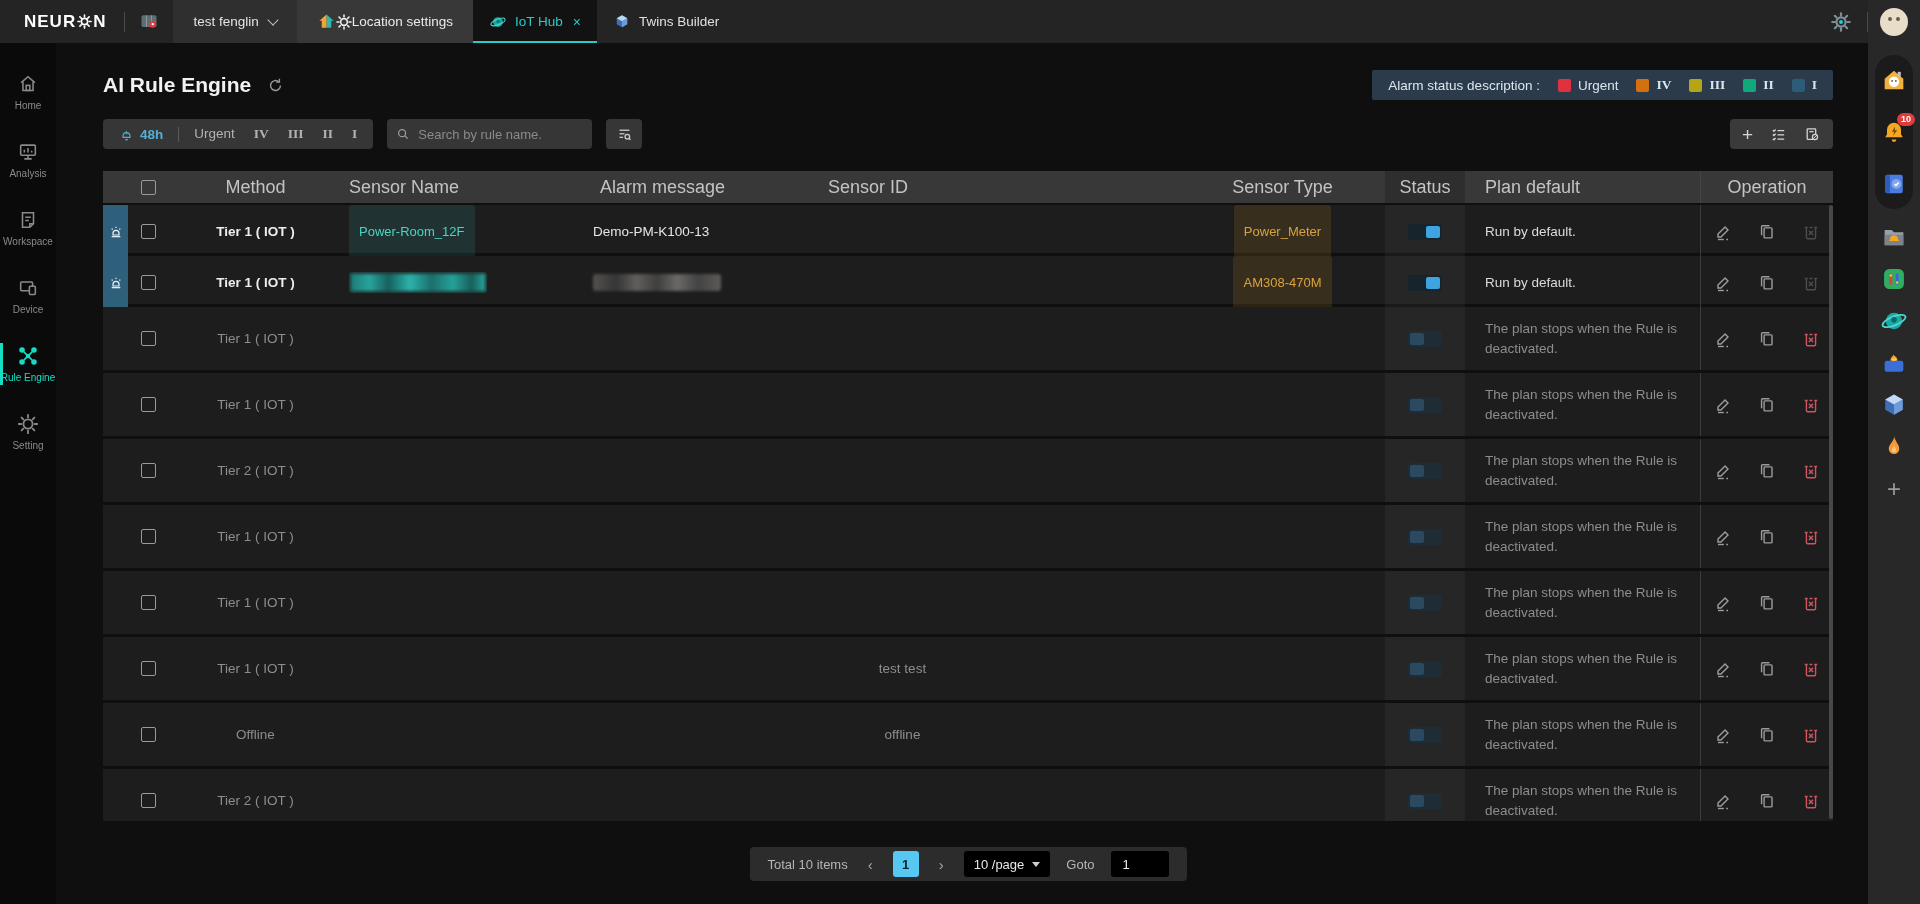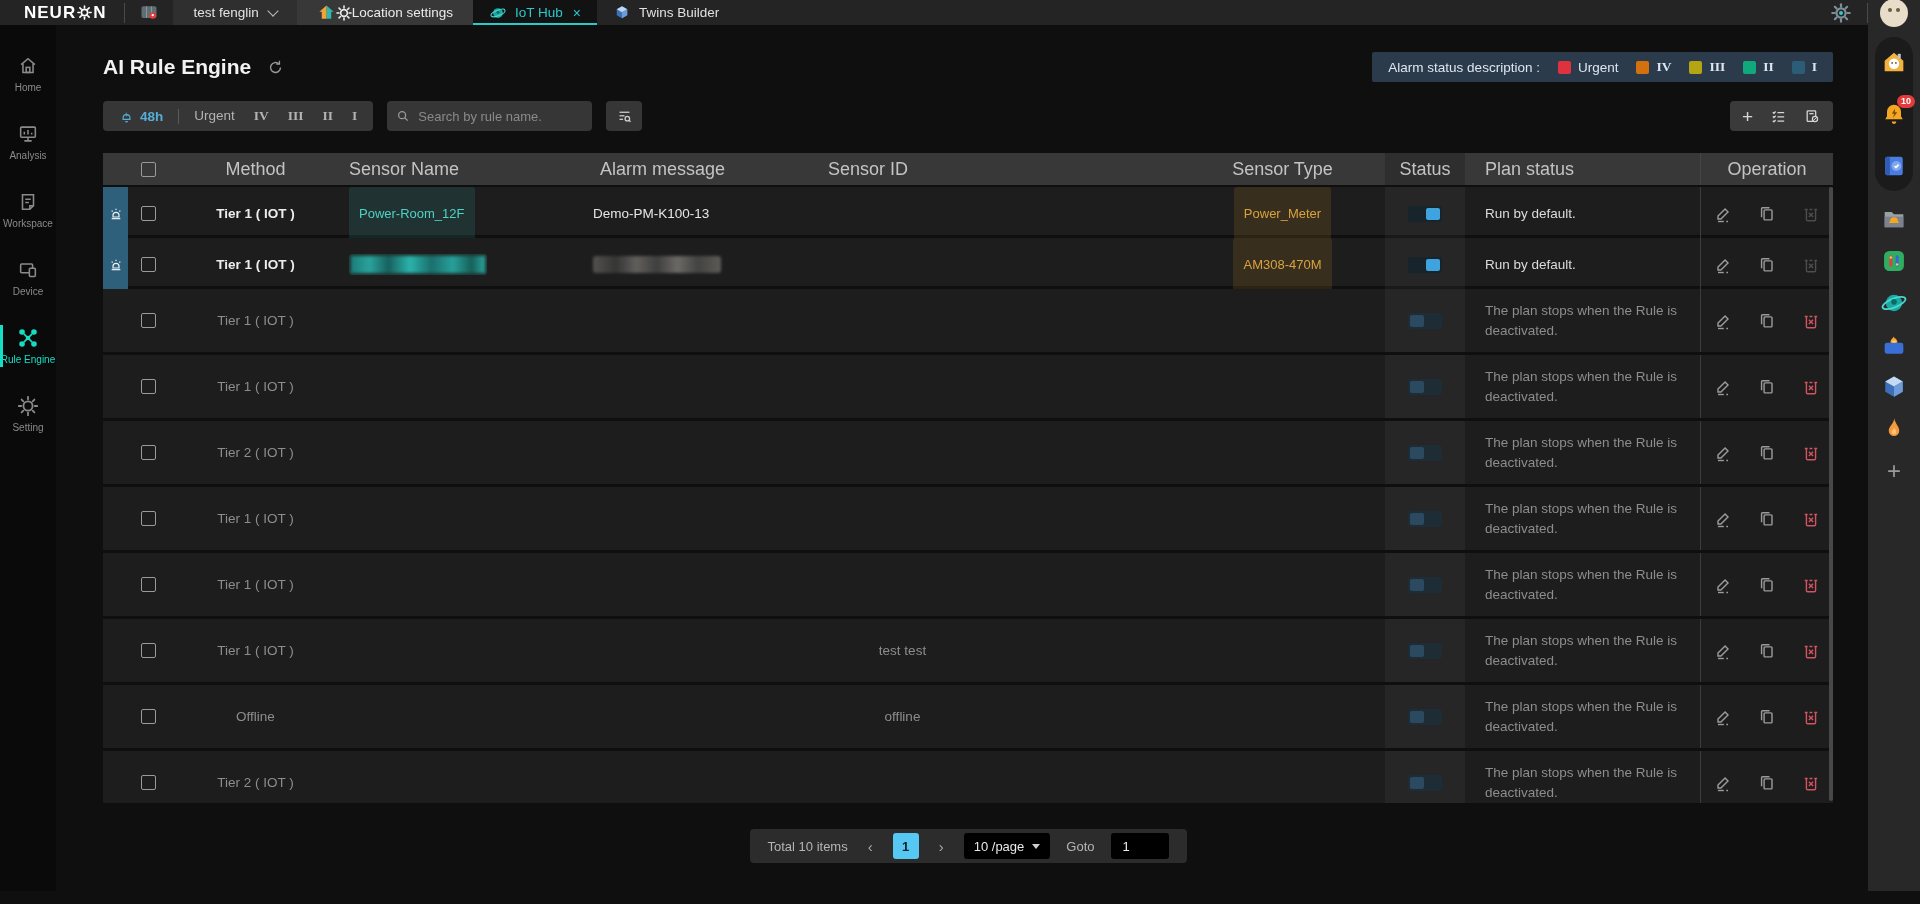--- a/index.html
+++ b/index.html
@@ -1,20 +1,20 @@
 <!DOCTYPE html>
 <html><head>
 <meta charset="utf-8">
 <style>
   * { margin:0; padding:0; box-sizing:border-box; }
   html,body { width:1920px; height:904px; overflow:hidden; background:#0f0f0f;
     font-family:"Liberation Sans", sans-serif; color:#d8d8d8; }
 
   
-  .topbar { height:25px; width:100%; background:#242424; display:flex; align-items:stretch; }
+  .topbar { height:43px; width:100%; background:#242424; display:flex; align-items:stretch; }
   .tb-seg { display:flex; align-items:center; height:100%; }
   .logo { padding:0 18px 0 24px; font-weight:bold; font-size:17px; color:#fff; letter-spacing:1px; display:flex; align-items:center; gap:1px; }
   .tb-divider { width:1px; height:20px; background:#4a4a4a; align-self:center; }
   .map-seg { padding:0 14px; }
   .fenglin { background:#2f2f2f; padding:0 20px; gap:10px; font-size:13.5px; color:#e3e3e3; cursor:pointer; }
   .locset { background:#383838; padding:0 20px; font-size:13.5px; color:#eaeaea; }
   .tab-active { background:#121212; padding:0 16px; gap:8px; font-size:13.5px; color:#2cc9c9; position:relative; }
   .tab-active::after { content:""; position:absolute; left:0; right:0; bottom:0; height:2px; background:#2cc9c9; }
   .tab-plain { padding:0 16px; gap:8px; font-size:13.5px; color:#e0e0e0; }
   .tb-spacer { flex:1; }
@@ -386,21 +386,21 @@
         <div class="th">
             <div class="checkbox"></div>
           </div>
         <div class="th">Method</div>
         <div class="th th-left pad6">Sensor Name</div>
         <div class="th">Alarm message</div>
         <div class="th th-left pad48">Sensor ID</div>
         <div class="th"></div>
         <div class="th">Sensor Type</div>
         <div class="th th-status">Status</div>
-        <div class="th th-left pad20">Plan status</div>
+        <div class="th th-left pad20">Plan default</div>
         <div class="th th-op">Operation</div>
       </div>
       <div id="table-body">
   <div class="grid trow has-strip">
     <div class="cell c-strip">
       <svg viewBox="0 0 24 24" fill="none" stroke="currentColor" stroke-width="1.8">
                 <path d="M7.5 14 a4.5 4.5 0 0 1 9 0 v2.5 h-9z"></path>
                 <line x1="5.5" y1="19" x2="18.5" y2="19"></line>
                 <line x1="12" y1="4" x2="12" y2="6"></line>
                 <line x1="5.5" y1="7" x2="7" y2="8.3"></line>

